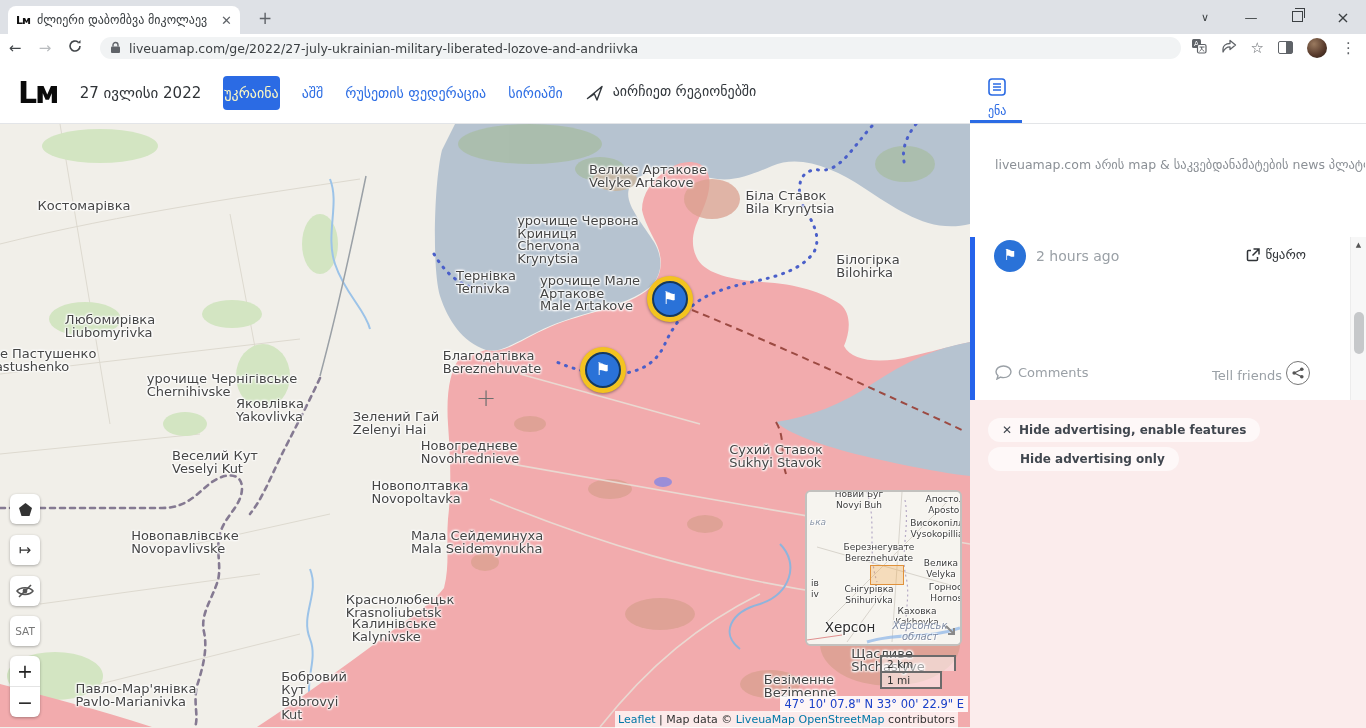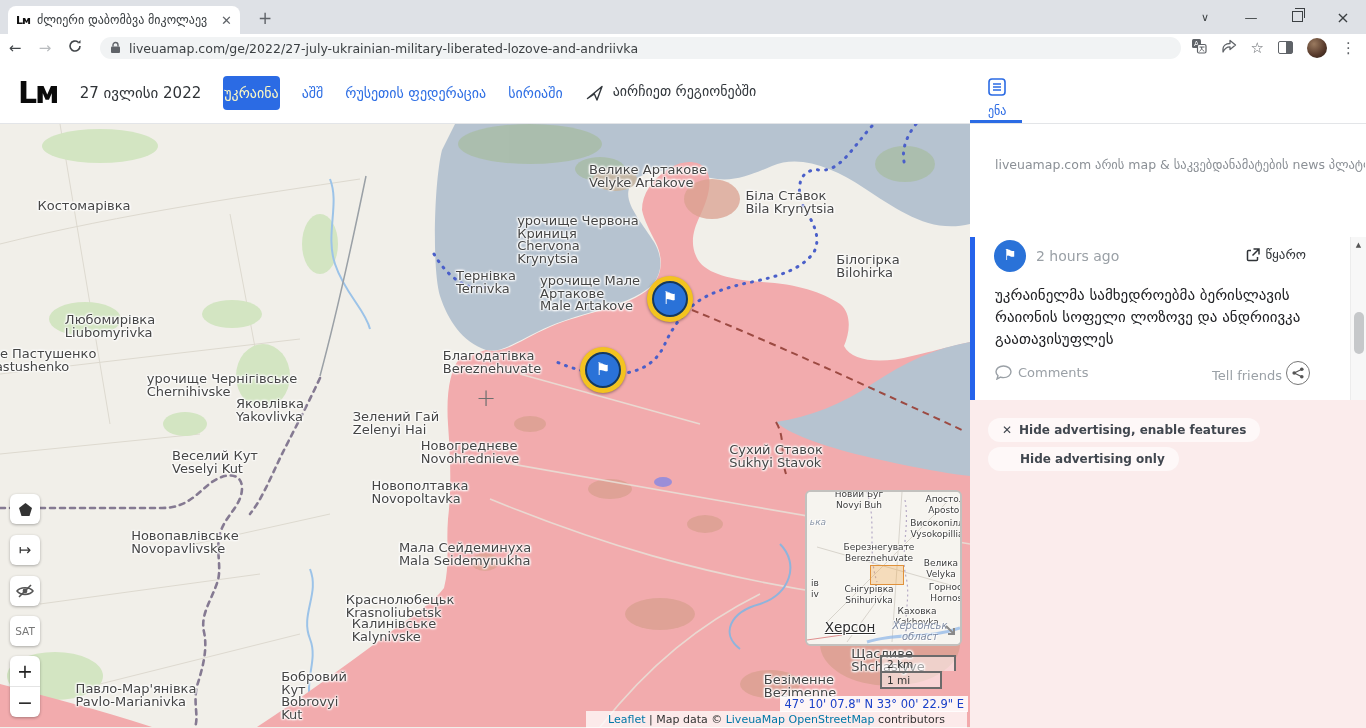--- a/index.html
+++ b/index.html
@@ -62,21 +62,21 @@
   .mm-city{font-size:13.5px;line-height:14px;color:#2c2c2c;}
   .mm-region{font-style:italic;color:#7e8aa2;font-size:10px;}
   .mm-italic{font-style:italic;color:#8a96a8;}
   .mm-rect{position:absolute;left:63px;top:73px;width:32px;height:18px;background:rgba(242,166,66,.3);border:1.5px solid #e0913a;}
   .mm-collapse{position:absolute;right:3px;bottom:3px;}
 
   .scalebar{position:absolute;left:880px;top:531px;font-size:10.5px;color:#333;}
   .scale-km{width:76px;border:2px solid #6b6b6b;border-bottom:none;background:rgba(255,255,255,.5);padding:1px 0 1px 5px;box-sizing:border-box;}
   .scale-mi{width:62px;border:2px solid #6b6b6b;background:rgba(255,255,255,.5);padding:1px 0 1px 5px;box-sizing:border-box;}
   .coordsbar{position:absolute;right:2px;bottom:16px;background:rgba(255,255,255,.88);color:#1a40c8;font-size:11.5px;padding:1px 4px;}
-  .attribution{position:absolute;right:3px;bottom:0;background:rgba(255,255,255,.75);font-size:11px;color:#333;padding:2px 22px;white-space:nowrap;}
+  .attribution{position:absolute;right:12px;bottom:0;background:rgba(255,255,255,.75);font-size:11px;color:#333;padding:2px 3px;white-space:nowrap;}
   .attribution .alink{color:#0078a8;}
 
   
   .sidebar{position:absolute;left:970px;top:124px;width:396px;height:604px;background:#fff;}
   .sb-desc{position:absolute;left:25px;top:33px;width:370px;font-size:12.5px;color:#8b9096;white-space:nowrap;overflow:hidden;}
   .sb-action{position:absolute;text-align:center;color:#6f7680;font-size:12px;}
   .sb-action .aicon{margin:0 auto 6px;}
   .newsitem{position:absolute;left:0;top:113px;width:380px;height:163px;background:#fff;}
   .newsbar{position:absolute;left:0;top:0;width:5px;height:163px;background:#2563eb;}
   .news-avatar{position:absolute;left:24px;top:3px;width:32px;height:32px;border-radius:50%;background:#2a72d8;color:#fff;text-align:center;line-height:30px;font-size:15px;}
@@ -328,21 +328,21 @@
           <div>Novohrednieve</div>
         </div>
         <div class="map-label" style="left: 420px; top: 356px;">
           <div>Новополтавка</div>
           <div>Novopoltavka</div>
         </div>
         <div class="map-label" style="left: 185px; top: 406px;">
           <div>Новопавлівське</div>
           <div>Novopavlivske</div>
         </div>
-        <div class="map-label" style="left: 465px; top: 406px; margin-top: 12px;">
+        <div class="map-label" style="left: 477px; top: 406px;">
           <div>Мала Сейдеминуха</div>
           <div>Mala Seidemynukha</div>
         </div>
         <div class="map-label" style="left: 400px; top: 470px;">
           <div>Краснолюбецьк</div>
           <div>Krasnoliubetsk</div>
         </div>
         <div class="map-label" style="left: 394px; top: 494px;">
           <div>Калинівське</div>
           <div>Kalynivske</div>
@@ -452,21 +452,21 @@
             <div>iv</div>
           </div>
           <div class="mm-label" style="left: 141px; top: 90px;">
             <div>Горност</div>
             <div>Hornost</div>
           </div>
           <div class="mm-label" style="left: 110px; top: 114px;">
             <div>Каховка</div>
             <div>Kakhovka</div>
           </div>
-          <div class="mm-label mm-city" style="left: 43px; top: 128px; text-decoration: underline;">
+          <div class="mm-label mm-city" style="left: 43px; top: 128px;">
             <div>Херсон</div>
           </div>
           <div class="mm-label mm-region" style="left: 113px; top: 129px;">
             <div>Херсонськ</div>
             <div>област</div>
           </div>
         </div>
       <div class="mm-rect"></div>
       <span class="mm-collapse">
         <svg width="14" height="14" viewBox="0 0 14 14">
@@ -514,21 +514,20 @@
       <div class="newsbar"></div>
       <div class="news-avatar">⚑</div>
       <div class="news-time">2 hours ago</div>
       <div class="news-source">
         <svg width="14" height="14" viewBox="0 0 14 14">
             <path d="M5 2.5H2.5a1 1 0 0 0-1 1v8a1 1 0 0 0 1 1h8a1 1 0 0 0 1-1V9" fill="none" stroke="#2f3337" stroke-width="1.5"></path>
             <path d="M7.5 1h5.5v5.5 M13 1 L6.5 7.5" fill="none" stroke="#2f3337" stroke-width="1.5"></path>
           </svg>
         <span>წყარო</span>
       </div>
-      <div class="news-body">უკრაინელმა სამხედროებმა ბერისლავის რაიონის სოფელი ლოზოვე და ანდრიივკა გაათავისუფლეს</div>
       <div class="news-comments">
         <svg width="17" height="15" viewBox="0 0 17 15">
             <path d="M8.5 1 C12.6 1 16 3.5 16 6.8 C16 10.1 12.6 12.6 8.5 12.6 C7.4 12.6 6.4 12.4 5.5 12.1 L2 14 L3 10.8 C1.8 9.7 1 8.3 1 6.8 C1 3.5 4.4 1 8.5 1 Z" fill="none" stroke="#9aa0a6" stroke-width="1.4"></path>
           </svg>
         <span>Comments</span>
       </div>
       <div class="news-tell">Tell friends</div>
       <div class="share-circle">
         <svg width="12" height="12" viewBox="0 0 12 12">
             <circle cx="9.8" cy="2.2" r="1.8" fill="#555"></circle>

